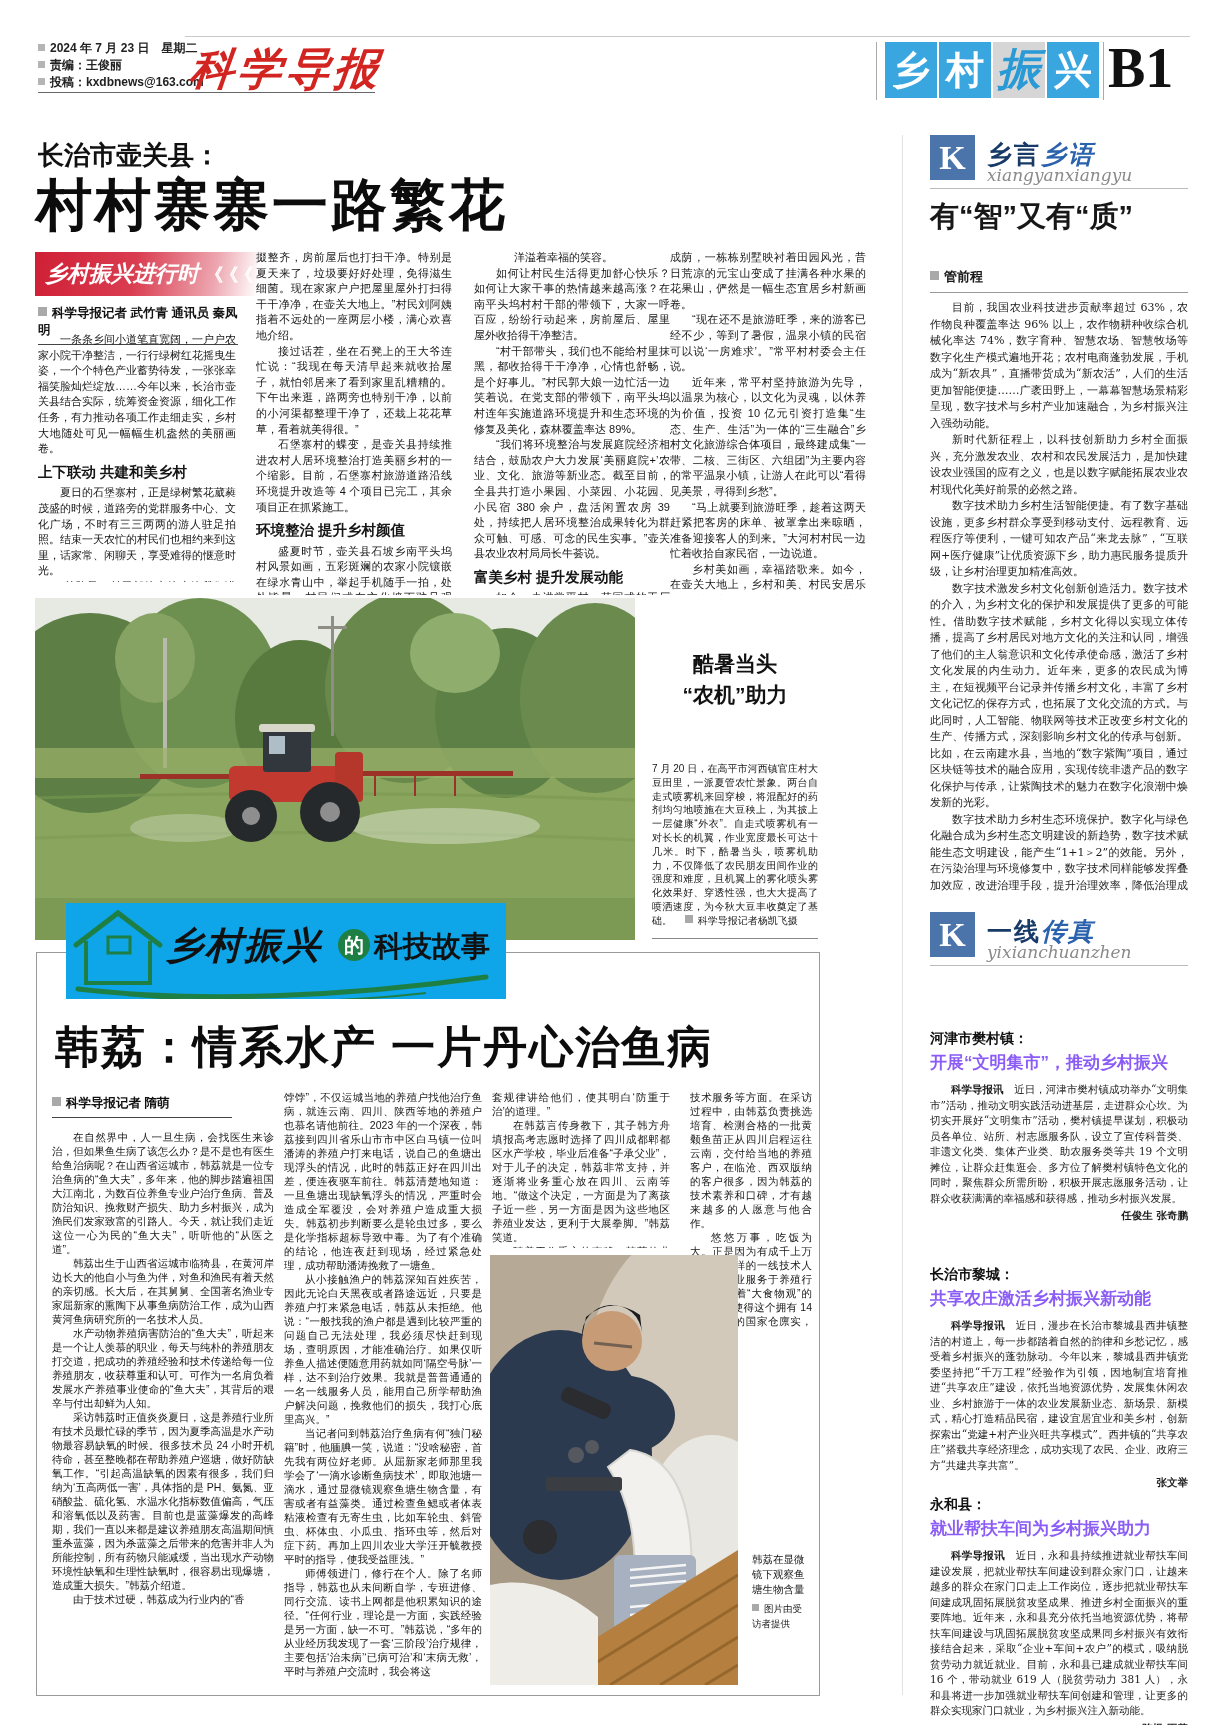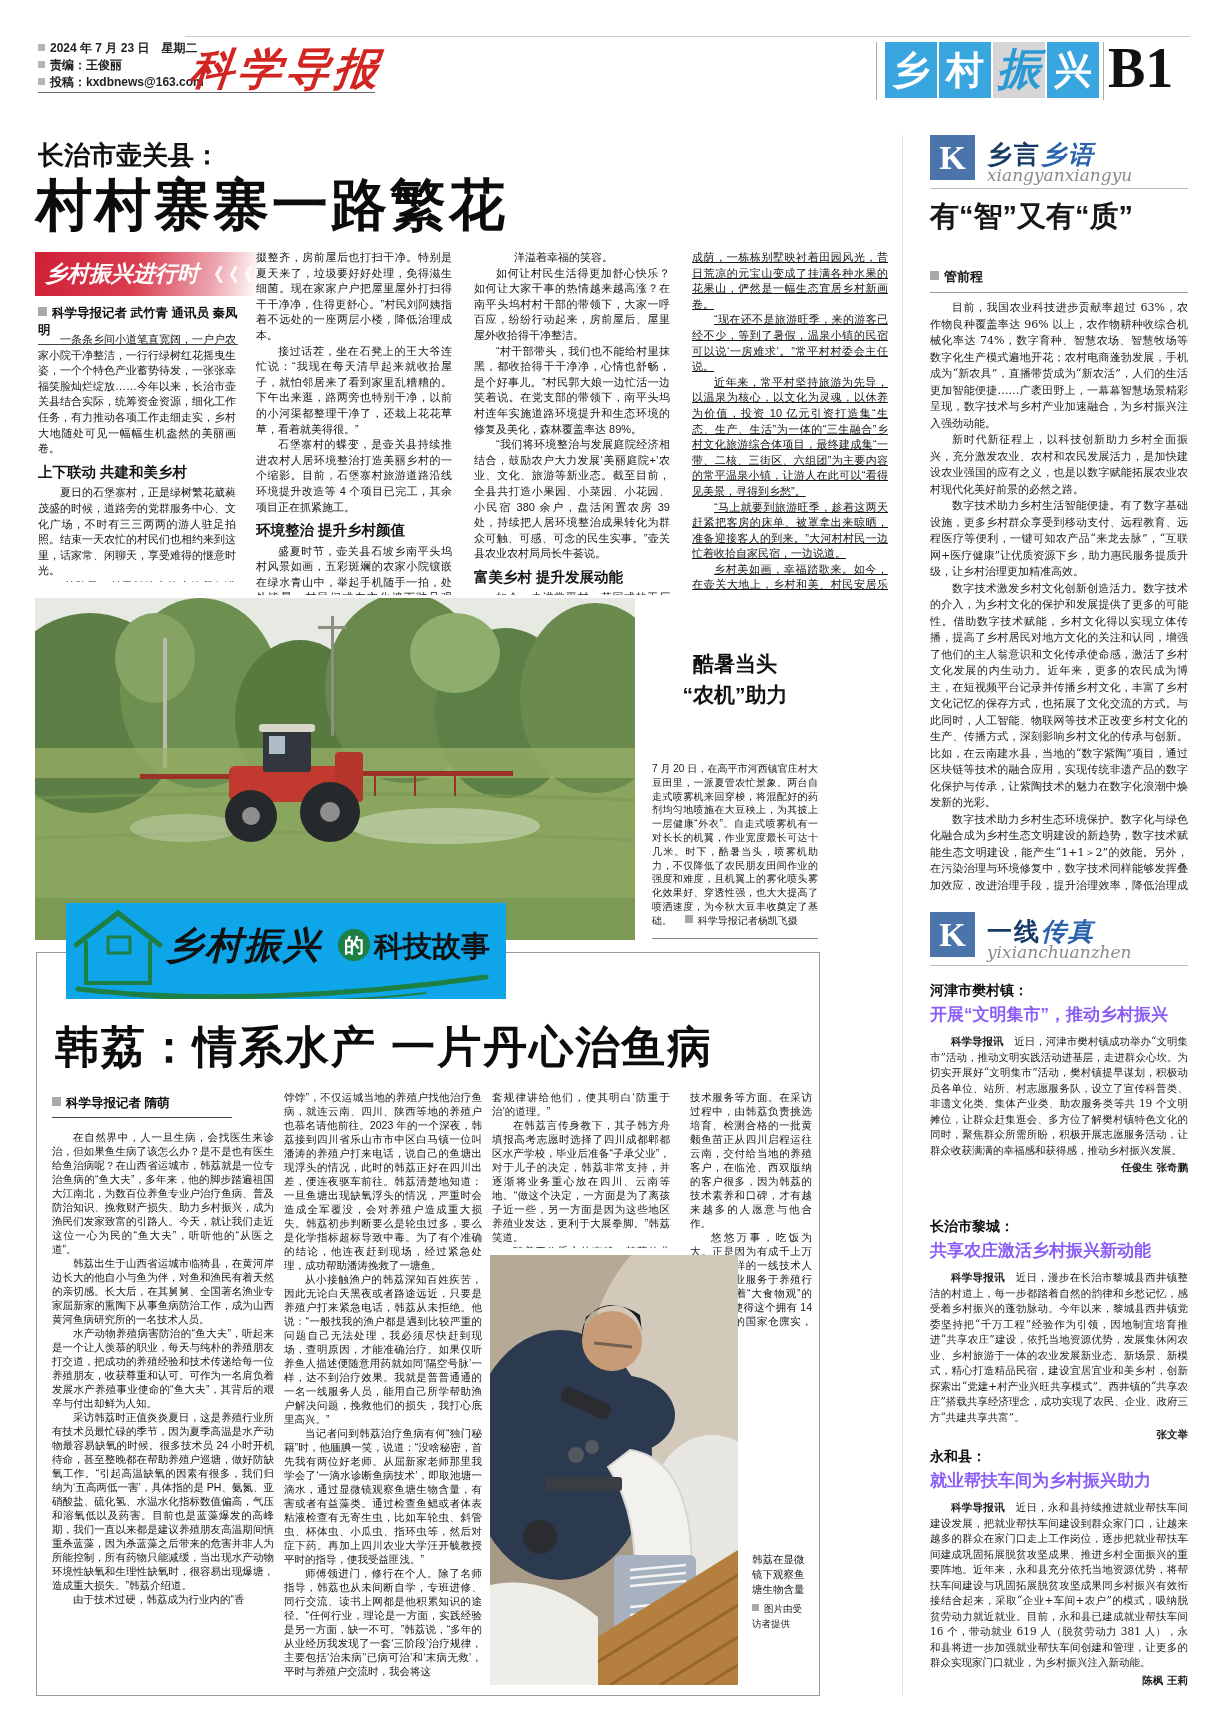--- a/index.html
+++ b/index.html
@@ -66,21 +66,21 @@
     font-family:"Liberation Serif",serif;font-weight:bold;font-size:34px;line-height:45px;}
   .kb-title{font-size:25px;font-weight:bold;color:#173a66;letter-spacing:2px;}
   .kb-title .script{font-family:"DejaVu Serif",serif;font-style:italic;color:#2b62ad;}
   .kb-pinyin{font-family:"DejaVu Serif",serif;font-style:italic;font-size:17px;color:#8a8a8a;}
   .kb-rule{width:258px;border-top:1px solid #bbb;}
   .side-title{left:930px;top:196px;width:262px;font-size:29px;font-weight:800;line-height:40px;color:#171717;}
   .byline3{left:930px;top:268px;width:258px;font-size:13px;font-weight:bold;padding-bottom:6px;border-bottom:1px solid #999;}
   .side-body{left:930px;top:300px;width:258px;height:592px;font-family:"DejaVu Serif",serif;
     font-size:11px;line-height:16.5px;text-align:justify;color:#1c1c1c;overflow:hidden;}
   .side-body p{margin:0;text-indent:2em;}
-  .news{left:930px;width:258px;}
+  .news{left:930px;width:258px;margin-top:48px;}
   .news-place{font-size:14px;font-weight:bold;color:#111;margin:0 0 3px;}
   .news-title{font-size:17px;font-weight:bold;line-height:23px;color:#8b5cf6;margin:0 0 8px;}
   .news-body{font-family:"DejaVu Serif",serif;font-size:10.5px;line-height:15.5px;text-align:justify;color:#1c1c1c;margin:0;text-indent:2em;}
   .news-body .lead{font-weight:bold;}
   .news-authors{display:block;text-align:right;font-weight:bold;text-indent:0;margin-top:2px;}
 </style>
 </head>
 <body>
 
 <div id="page">
@@ -110,35 +110,35 @@
   <div class="abs headline1">村村寨寨一路繁花</div>
   <div class="abs byline byline1"><span class="sq"></span><span>科学导报记者 武竹青 通讯员 秦凤明</span></div>
 
   <div class="abs bt col1m">
     <p>一条条乡间小道笔直宽阔，一户户农家小院干净整洁，一行行绿树红花摇曳生姿，一个个特色产业蓄势待发，一张张幸福笑脸灿烂绽放……今年以来，长治市壶关县结合实际，统筹资金资源，细化工作任务，有力推动各项工作走细走实，乡村大地随处可见一幅幅生机盎然的美丽画卷。</p>
     <p class="sh">上下联动 共建和美乡村</p>
     <p>夏日的石堡寨村，正是绿树繁花葳蕤茂盛的时候，道路旁的党群服务中心、文化广场，不时有三三两两的游人驻足拍照。结束一天农忙的村民们也相约来到这里，话家常、闲聊天，享受难得的惬意时光。</p>
     <p>“前阵子，村干部挨家挨户给我们讲政策，叮嘱我们要把门前乱堆乱放的杂物都拾</p>
   </div>
   <div class="abs bt col" style="left:256px;">
-    <p style="text-indent:0;">掇整齐，房前屋后也打扫干净。特别是夏天来了，垃圾要好好处理，免得滋生细菌。现在家家户户把屋里屋外打扫得干干净净，住得更舒心。”村民刘阿姨指着不远处的一座两层小楼，降低治理成本。</p>
+    <p style="text-indent:0;">掇整齐，房前屋后也打扫干净。特别是夏天来了，垃圾要好好处理，免得滋生细菌。现在家家户户把屋里屋外打扫得干干净净，在壶关大地上。”村民刘阿姨指着不远处的一座两层小楼，满心欢喜地介绍。</p>
     <p>接过话茬，坐在石凳上的王大爷连忙说：“我现在每天清早起来就收拾屋子，就怕邻居来了看到家里乱糟糟的。下午出来逛，路两旁也特别干净，以前的小河渠都整理干净了，还栽上花花草草，看着就美得很。”</p>
     <p>石堡寨村的蝶变，是壶关县持续推进农村人居环境整治打造美丽乡村的一个缩影。目前，石堡寨村旅游道路沿线环境提升改造等 4 个项目已完工，其余项目正在抓紧施工。</p>
     <p class="sh">环境整治 提升乡村颜值</p>
     <p>盛夏时节，壶关县石坡乡南平头坞村风景如画，五彩斑斓的农家小院镶嵌在绿水青山中，举起手机随手一拍，处处皆景。村民们或在文化墙下驻足观赏，或在树旁纳阴乘凉……细数这几年的新变化，每个人脸上都</p>
   </div>
   <div class="abs bt col" style="left:474px;">
     <p style="text-indent:0;margin-left:40px;">洋溢着幸福的笑容。</p>
     <p>如何让村民生活得更加舒心快乐？如何让大家干事的热情越来越高涨？在南平头坞村村干部的带领下，大家一呼百应，纷纷行动起来，房前屋后、屋里屋外收拾得干净整洁。</p>
     <p>“村干部带头，我们也不能给村里抹黑，都收拾得干干净净，心情也舒畅，是个好事儿。”村民郭大娘一边忙活一边笑着说。在党支部的带领下，南平头坞村连年实施道路环境提升和生态环境的修复及美化，森林覆盖率达 89%。</p>
     <p>“我们将环境整治与发展庭院经济相结合，鼓励农户大力发展‘美丽庭院+’农业、文化、旅游等新业态。截至目前，全县共打造小果园、小菜园、小花园、小民宿 380 余户，盘活闲置农房 39 处，持续把人居环境整治成果转化为群众可触、可感、可念的民生实事。”壶关县农业农村局局长牛荟说。</p>
     <p class="sh">富美乡村 提升发展动能</p>
     <p>如今，走进常平村，花园式的工厂绿树</p>
   </div>
-  <div class="abs bt col" style="left:692px;text-decoration:underline;">
+  <div class="abs bt col" style="left:670px;">
     <p style="text-indent:0;">成荫，一栋栋别墅映衬着田园风光，昔日荒凉的元宝山变成了挂满各种水果的花果山，俨然是一幅生态宜居乡村新画卷。</p>
     <p>“现在还不是旅游旺季，来的游客已经不少，等到了暑假，温泉小镇的民宿可以说‘一房难求’。”常平村村委会主任说。</p>
     <p>近年来，常平村坚持旅游为先导，以温泉为核心，以文化为灵魂，以休养为价值，投资 10 亿元引资打造集“生态、生产、生活”为一体的“三生融合”乡村文化旅游综合体项目，最终建成集“一带、二核、三街区、六组团”为主要内容的常平温泉小镇，让游人在此可以“看得见美景，寻得到乡愁”。</p>
     <p>“马上就要到旅游旺季，趁着这两天赶紧把客房的床单、被罩拿出来晾晒，准备迎接客人的到来。”大河村村民一边忙着收拾自家民宿，一边说道。</p>
     <p>乡村美如画，幸福踏歌来。如今，在壶关大地上，乡村和美、村民安居乐业、产业兴旺。站在新的起点，壶关县将盘活资源，追光逐梦，一路繁花。</p>
   </div>
 
   <div class="abs photo1">
     <svg width="600" height="342" viewBox="0 0 600 342" preserveAspectRatio="none">
       <rect width="600" height="160" fill="#e7e9e3"></rect>

